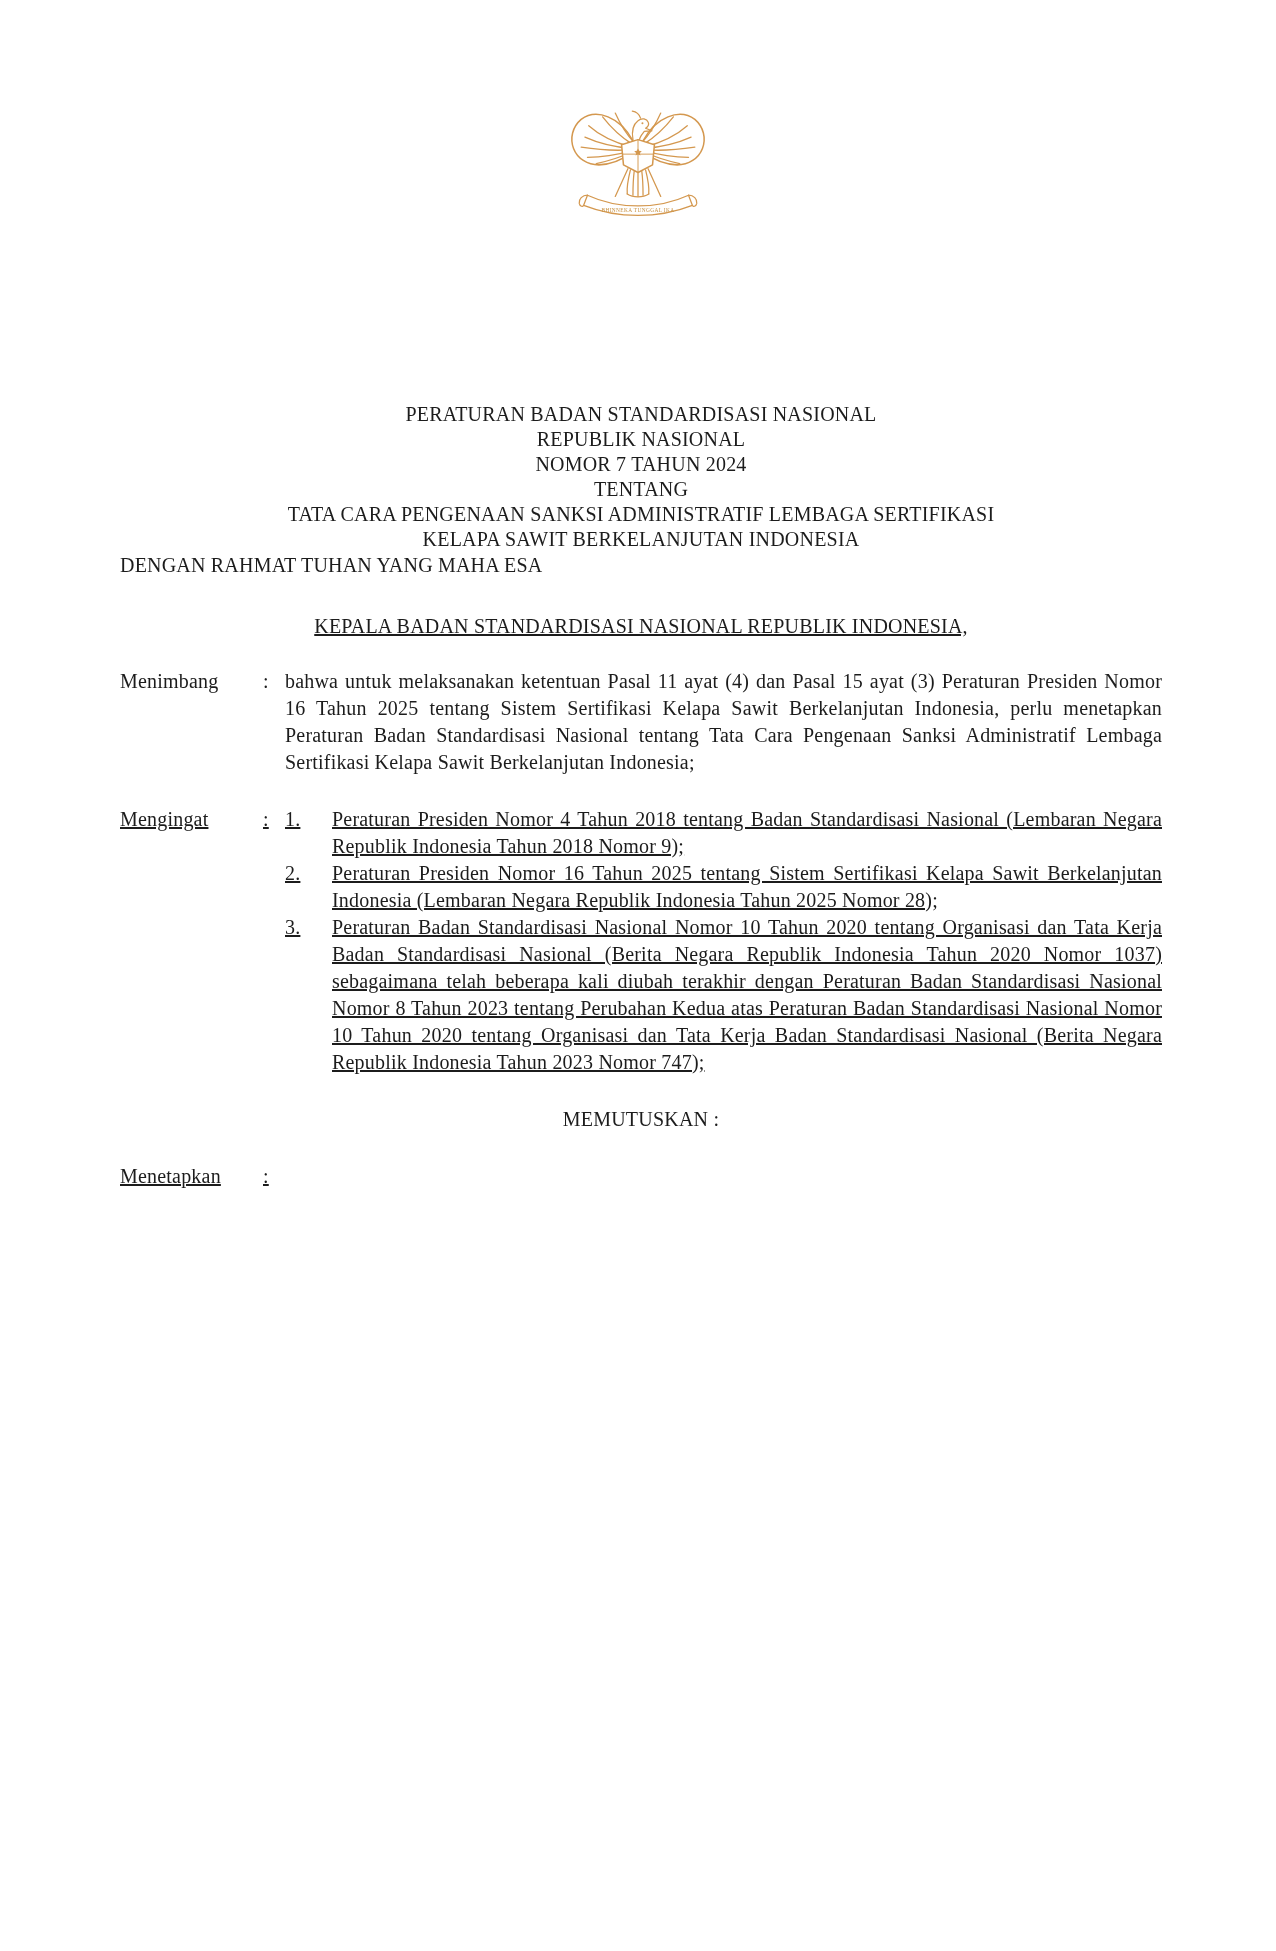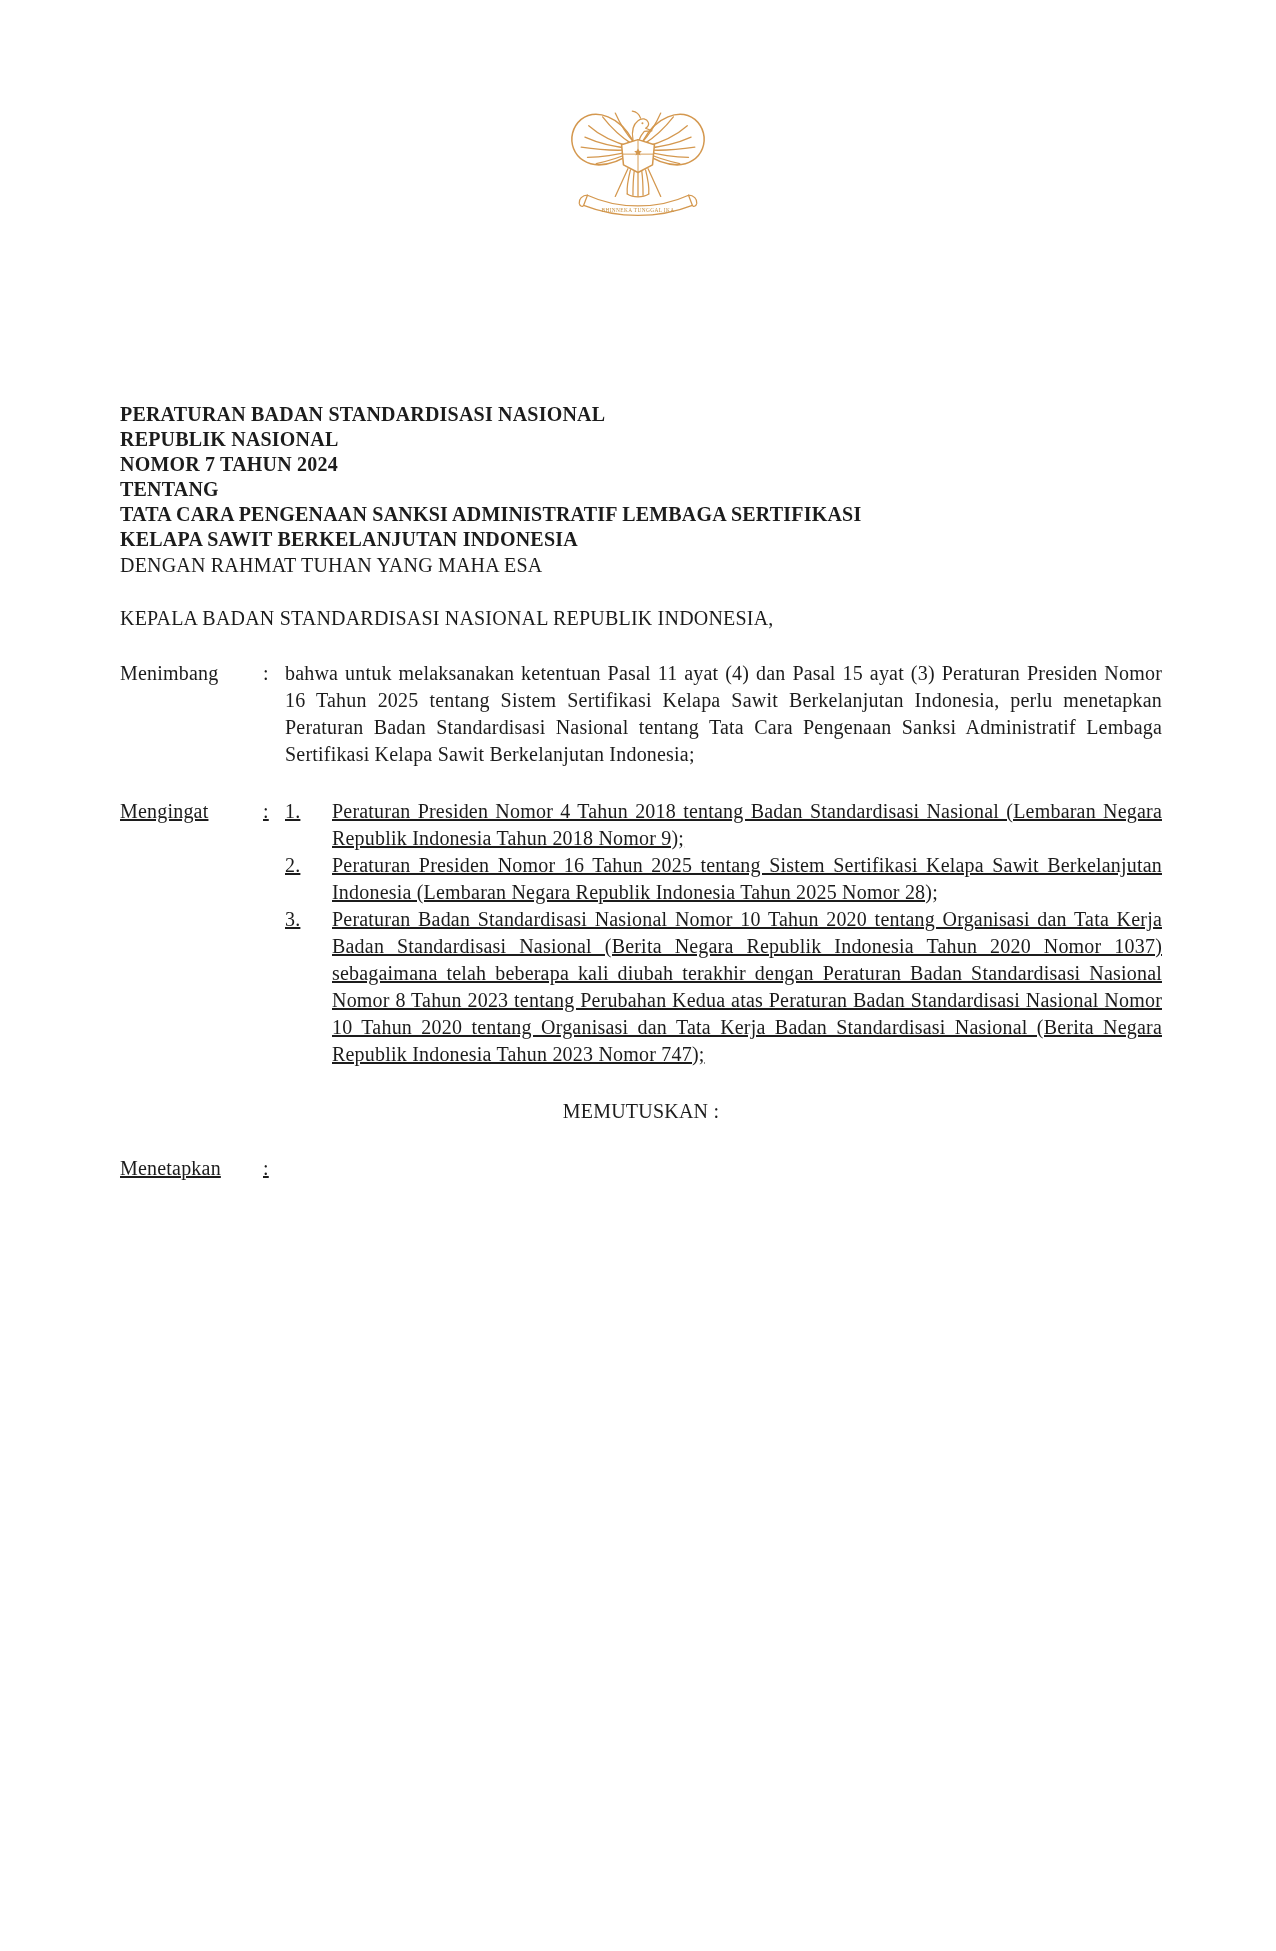--- a/index.html
+++ b/index.html
@@ -28,29 +28,30 @@
   .content {
     position: absolute;
     top: 402px;
     left: 120px;
     width: 1042px;
     font-size: 20px;
     line-height: 27px;
     letter-spacing: 0.2px;
   }
   .title-block {
-    text-align: left;
+    text-align: center;
     line-height: 25px;
-    font-weight: bold;
   }
   .title-line { white-space: nowrap; }
   .invocation {
   }
   .official {
-    margin-top: 26px;
+    text-align: center;
+    margin-top: 34px;
+    text-decoration: underline;
   }
   .clause-row {
     display: flex;
     align-items: flex-start;
     margin-top: 28px;
   }
   .clause-row.gap-lg { margin-top: 30px; text-decoration: underline; }
   .clause-label { flex: 0 0 143px; }
   .clause-colon { flex: 0 0 22px; }
   .clause-body {

